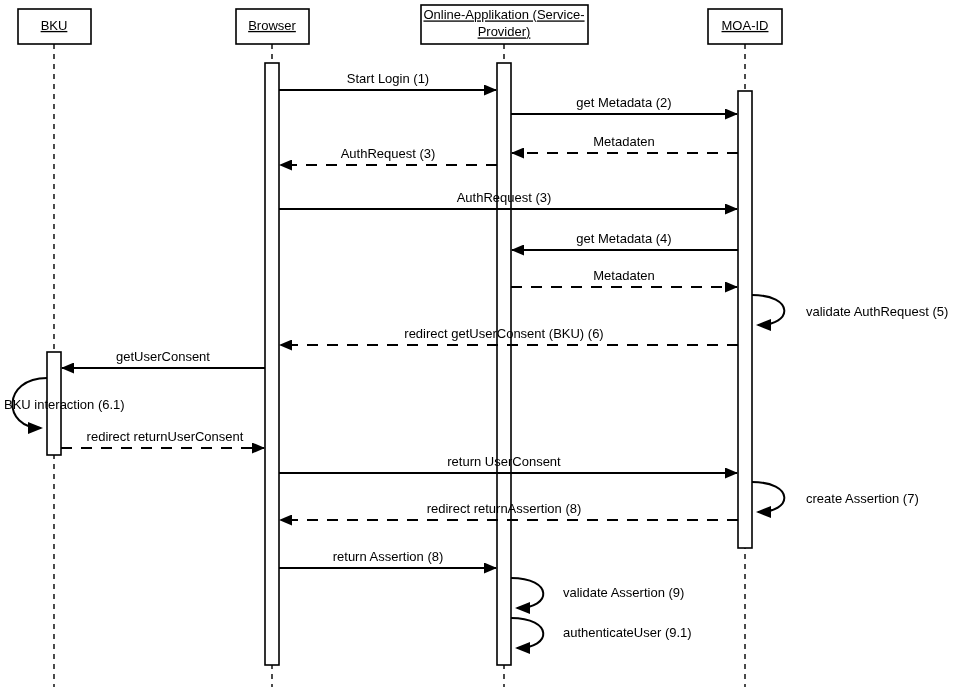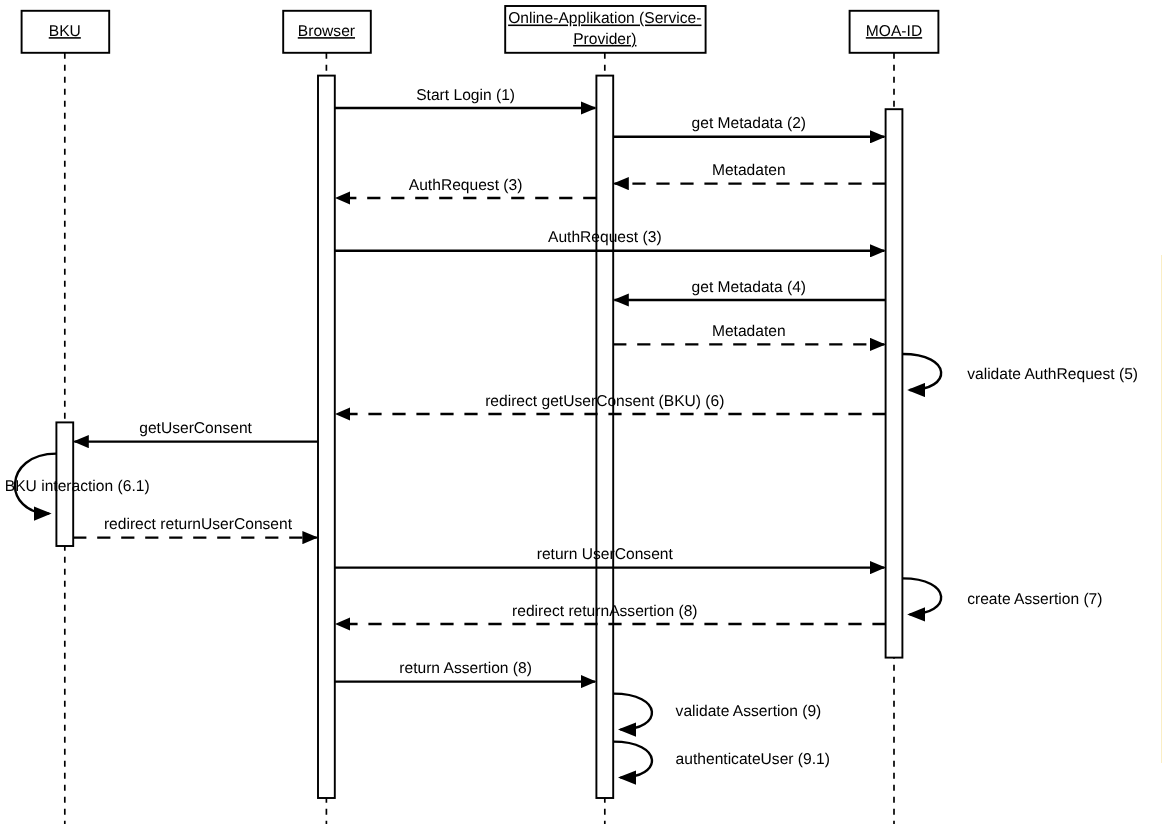--- a/index.html
+++ b/index.html
@@ -11,21 +11,21 @@
   body {
     width: 968px;
     height: 687px;
     overflow: hidden;
     font-family: "Liberation Sans", sans-serif;
   }
   #diagram-root {
     position: relative;
     width: 968px;
     height: 687px;
-    background: #eab308;
+    background: #0c4a6e;
   }
   svg#sequence-diagram {
     display: block;
     width: 968px;
     height: 687px;
     background: #ffffff;
   }
   .lifeline-box {
     fill: #ffffff;
     stroke: #000000;

